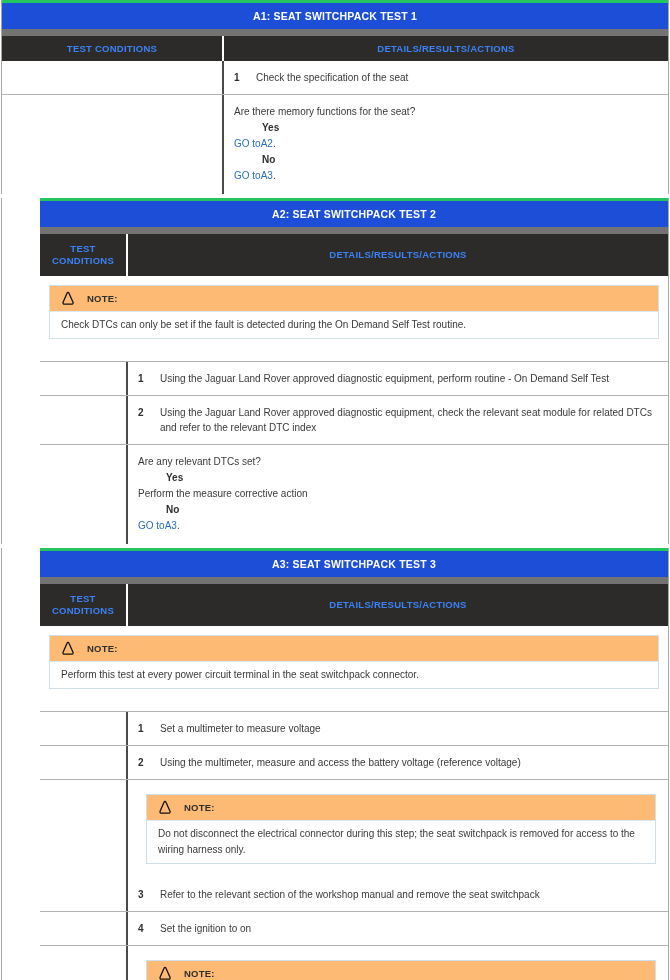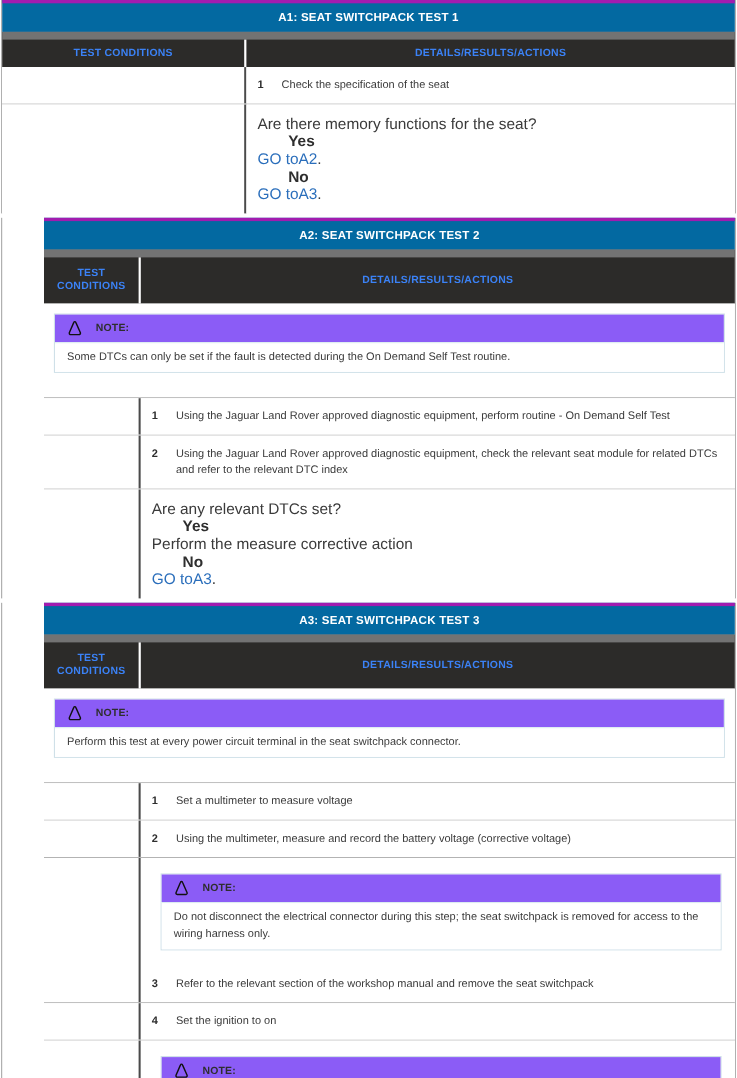--- a/index.html
+++ b/index.html
@@ -29,28 +29,28 @@
     margin: 0 auto;
     box-sizing: border-box;
     border-left: 1px solid #a8a8a8;
     border-right: 1px solid #a8a8a8;
     background: #ffffff;
   }
   .section + .section { margin-top: 4px; padding-left: 38px; }
 
   
   .section-title {
-    background: #0369a1;
+    background: #1d4ed8;
     color: #ffffff;
     font-size: 10.5px;
     font-weight: bold;
     letter-spacing: 0.2px;
     text-align: center;
     padding: 7px 4px 7px;
-    border-top: 3px solid #a21caf;
+    border-top: 3px solid #22c55e;
     box-sizing: border-box;
     line-height: 12px;
   }
 
   
   .col-head {
     display: flex;
     background: #2c2b29;
     color: #3b82f6;
     border-top: 7px solid #737373;
@@ -120,21 +120,21 @@
     flex: 0 0 22px;
     font-weight: bold;
     color: #2e2e2e;
     font-size: 10px;
   }
   .step .txt { flex: 1; }
 
   
   .qa {
     padding: 9px 10px 10px 10px;
-    font-size: 14px;
+    font-size: 10px;
     line-height: 16px;
     color: #3a3a3a;
   }
   .qa .q { }
   .qa .ans {
     font-weight: bold;
     color: #2e2e2e;
     padding-left: 28px;
   }
   .qa .act { }
@@ -149,21 +149,21 @@
   }
   .notewrap.inset {
     padding: 14px 12px 14px 18px;
   }
   .note {
     border: 1px solid #cfe0e8;
     box-sizing: border-box;
     background: #ffffff;
   }
   .note-head {
-    background: #8b5cf6;
+    background: #fdba74;
     display: flex;
     align-items: center;
     padding: 5px 8px 5px 10px;
     box-sizing: border-box;
     min-height: 24px;
   }
   .note-head .tri-icon {
     width: 16px;
     height: 15px;
     flex: 0 0 16px;
@@ -232,21 +232,21 @@
     <div class="row first full">
       <div class="cell-right">
         <div class="notewrap">
           <div class="note">
             <div class="note-head">
               <svg class="tri-icon" viewBox="0 0 16 15">
                 <path d="M8 1.4 C8.5 1.4 8.8 1.8 9 2.3 L13 11.3 C13.3 12 13.1 12.9 12.3 13.1 C12.1 13.2 11.9 13.2 11.7 13.2 L4.3 13.2 C3.5 13.2 2.9 12.6 3 11.8 C3 11.6 3.05 11.45 3.1 11.3 L7 2.3 C7.2 1.8 7.5 1.4 8 1.4 Z" fill="none" stroke="#111111" stroke-width="1.3" stroke-linejoin="round"></path>
               </svg>
               <span class="note-label">NOTE:</span>
             </div>
-            <div class="note-body">Some DTCs can only be set if the fault is detected during the On Demand Self Test routine.</div>
+            <div class="note-body">Check DTCs can only be set if the fault is detected during the On Demand Self Test routine.</div>
           </div>
         </div>
       </div>
     </div>
 
     <div class="row">
       <div class="cell-left"></div>
       <div class="cell-right">
         <div class="step">
           <span class="num">1</span>
@@ -310,21 +310,21 @@
           <span class="txt">Set a multimeter to measure voltage</span>
         </div>
       </div>
     </div>
 
     <div class="row">
       <div class="cell-left"></div>
       <div class="cell-right">
         <div class="step">
           <span class="num">2</span>
-          <span class="txt">Using the multimeter, measure and record the battery voltage (corrective voltage)</span>
+          <span class="txt">Using the multimeter, measure and access the battery voltage (reference voltage)</span>
         </div>
       </div>
     </div>
 
     <div class="row">
       <div class="cell-left"></div>
       <div class="cell-right">
         <div class="notewrap inset">
           <div class="note">
             <div class="note-head">

